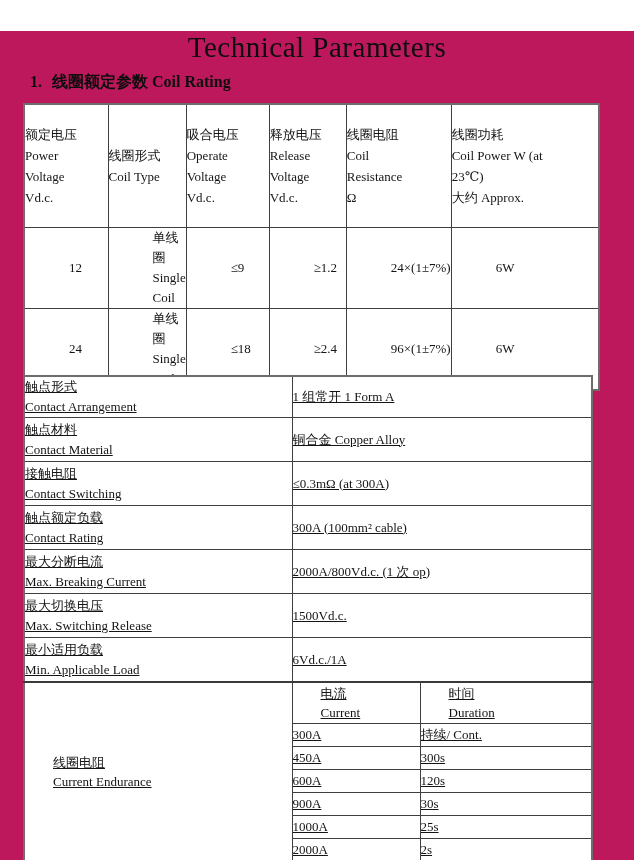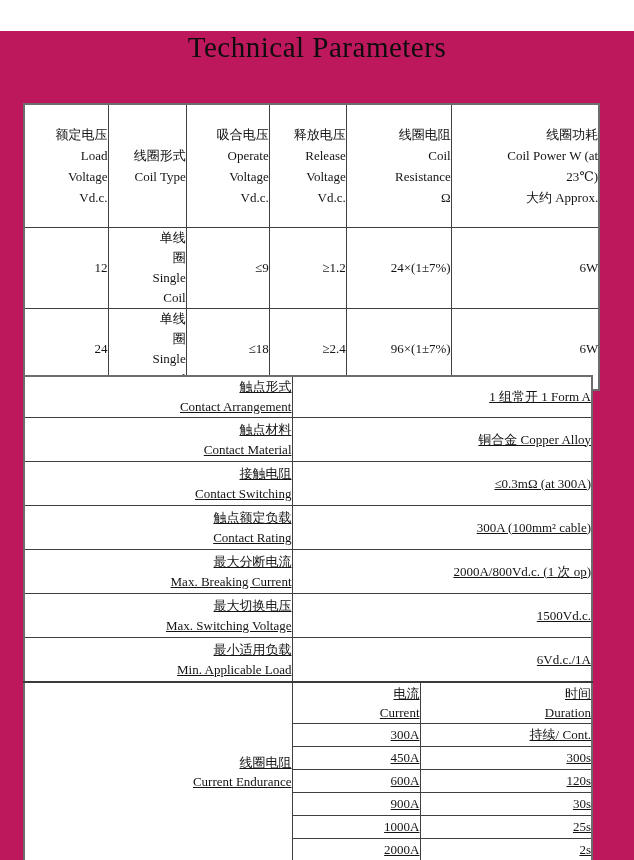--- a/index.html
+++ b/index.html
@@ -16,21 +16,21 @@
   .section-heading {
     position:absolute; left:30px; font-size:16px; font-weight:bold;
     white-space:nowrap; color:#0d0d0d;
   }
   .section-heading .num { margin-right:10px; }
   .sec1 { top:41px; }
   .sec2 { top:335px; }
 
   table.spec { border-collapse:collapse; table-layout:fixed; background:#fff; }
   table.spec td {
-    border:1px solid #3f3f3f; text-align:right; vertical-align:middle;
+    border:1px solid #3f3f3f; text-align:left; vertical-align:middle;
     padding:0; font-size:13px; color:#141414; overflow:hidden;
   }
   table.spec { border:2px solid #6d6d6d; }
 
   
   .t1 { position:absolute; top:72px; left:23px; }
   .t1 .hdr { height:122px; line-height:21px; }
   .t1 .dr  { height:62px;  line-height:20px;padding-left:44px; }
 
   
@@ -41,35 +41,39 @@
   .t2 tr.sh td { height:40px; line-height:19px; border-top:2px solid #3a3a3a;padding-left:28px; }
   .t2 tr.sub td { height:22px; line-height:22px; }
 </style>
 </head>
 <body>
 
 <div class="page">
 
   <div class="doc-title">Technical Parameters</div>
 
+  <div class="section-heading sec1">
+    <span class="num">1.</span><span>线圈额定参数</span>
+    <span>Coil Rating</span>
+  </div>
 
   <table class="spec t1">
     <colgroup>
       <col style="width:84px">
         <col style="width:77px">
         <col style="width:83px">
       <col style="width:77px">
         <col style="width:99px">
         <col style="width:148px">
     </colgroup>
     <tbody>
       <tr>
         <td class="hdr">
           <div>额定电压</div>
-          <div>Load</div>
+          <div>Power</div>
           <div>Voltage</div>
           <div>Vd.c.</div>
         </td>
         <td class="hdr">
           <div>线圈形式</div>
           <div>Coil Type</div>
         </td>
         <td class="hdr">
           <div>吸合电压</div>
           <div>Operate</div>
@@ -161,21 +165,21 @@
       <tr class="rn">
         <td class="lbl">
           <div>最大分断电流</div>
           <div>Max. Breaking Current</div>
         </td>
         <td colspan="2">2000A/800Vd.c. (1 次 op)</td>
       </tr>
       <tr class="rn">
         <td class="lbl">
           <div>最大切换电压</div>
-          <div>Max. Switching Voltage</div>
+          <div>Max. Switching Release</div>
         </td>
         <td colspan="2">1500Vd.c.</td>
       </tr>
       <tr class="rn">
         <td class="lbl">
           <div>最小适用负载</div>
           <div>Min. Applicable Load</div>
         </td>
         <td colspan="2">6Vd.c./1A</td>
       </tr>

